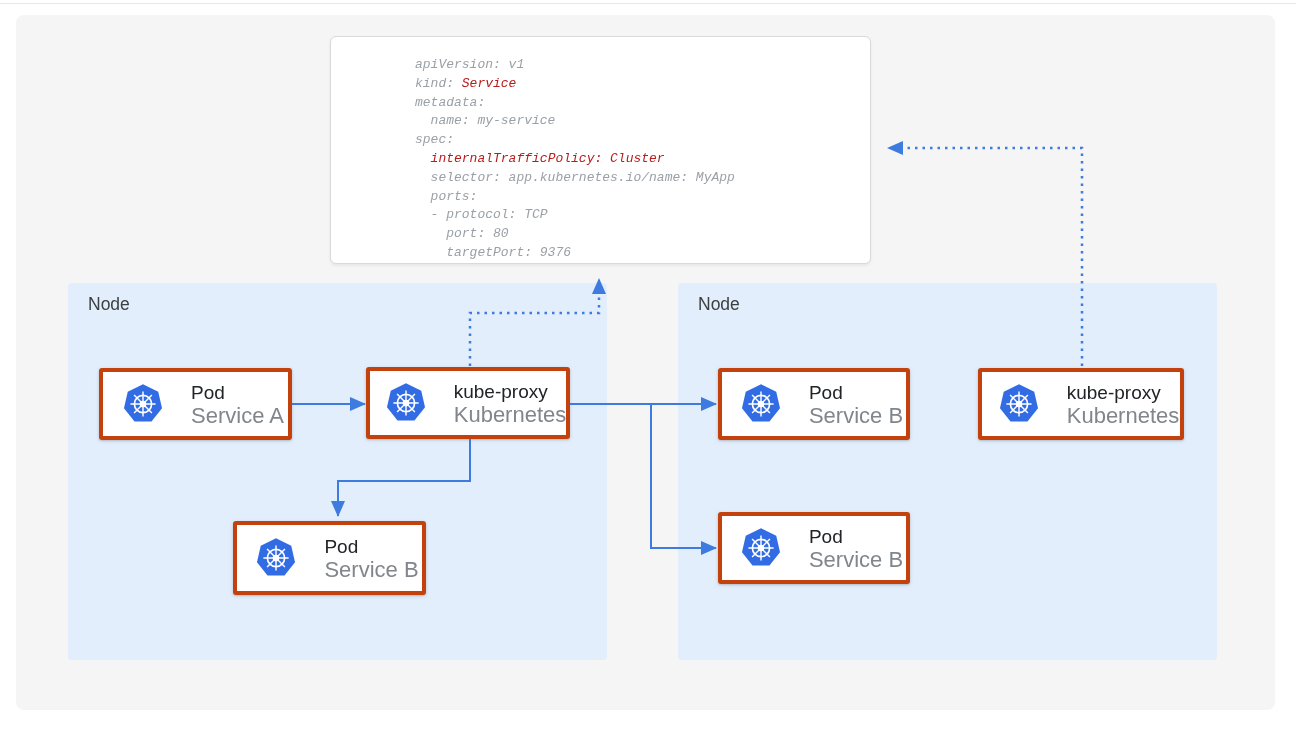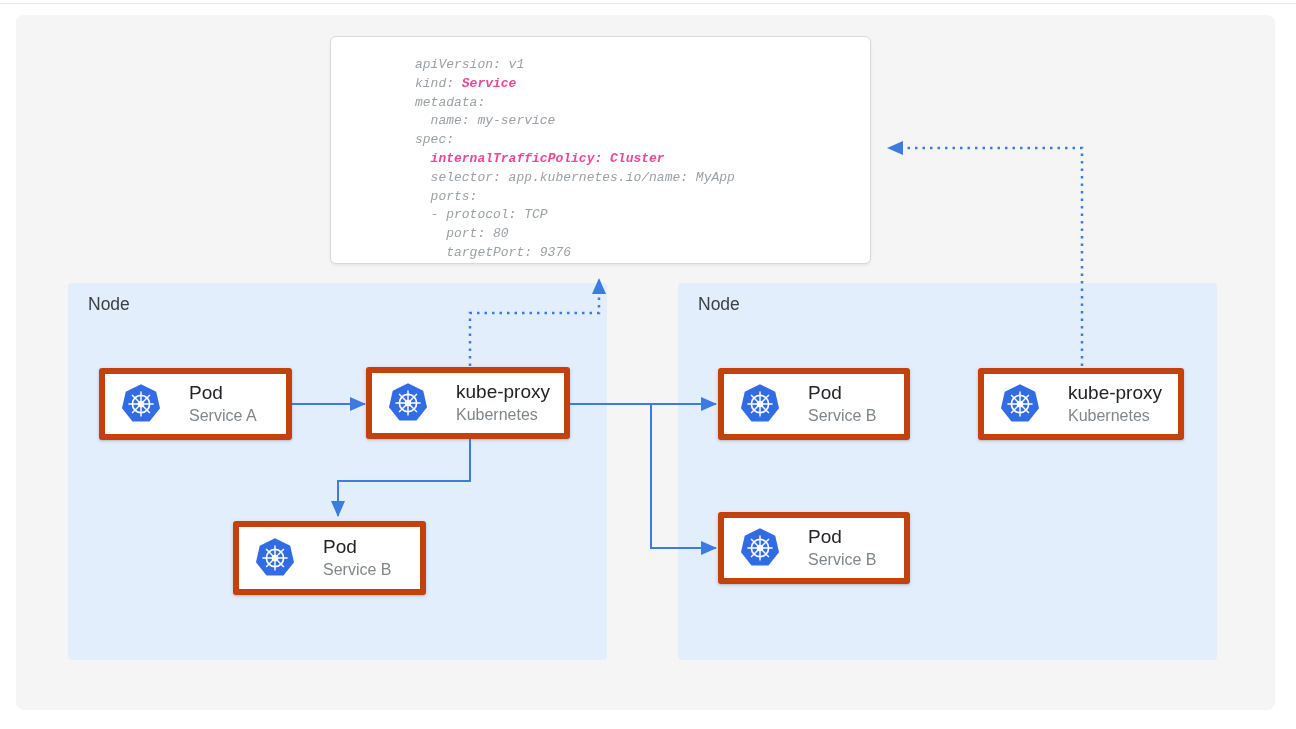--- a/index.html
+++ b/index.html
@@ -20,42 +20,42 @@
     background:#ffffff; border:1px solid #d7d9db; border-radius:6px;
     box-shadow:0 2px 3px rgba(0,0,0,0.06);
     box-sizing:border-box; overflow:hidden;
   }
   .yaml-code {
     padding:19px 10px 0 84px;
     font-family:"Liberation Mono", monospace;
     font-style:italic; font-size:13px; line-height:18.8px;
     color:#9aa0a6; white-space:pre;
   }
-  .yaml-code .bold { font-weight:bold; color:#ec4899; }
+  .yaml-code .bold { font-weight:normal; color:#b91c1c; }
   .node-box {
     position:absolute; top:283px; width:539px; height:377px;
     background:#e2eefb; border-radius:4px;
   }
   .node-box.left  { left:68px; }
   .node-box.right { left:678px; }
   .node-label {
     position:absolute; left:20px; top:11px;
     font-size:17.5px; color:#3c4043;
   }
   .card {
     position:absolute; box-sizing:border-box; height:72px;
-    background:#ffffff; border:6px solid #c2410c; border-radius:3px;
+    background:#ffffff; border:4px solid #c2410c; border-radius:3px;
     box-shadow:0 1px 2px rgba(60,64,67,0.22), 0 1px 4px rgba(60,64,67,0.10);
-    display:flex; align-items:center;
+    display:flex; align-items:center;justify-content:center;
   }
   .card-icon { margin-left:15px; width:42px; height:42px; flex:0 0 42px; }
   .card-icon svg { display:block; }
   .card-text { margin-left:27px; }
   .card-title { font-size:19px; color:#212327; line-height:24px; }
-  .card-subtitle { font-size:16px; color:#80868b; line-height:22px; }
+  .card-subtitle { font-size:22px; color:#80868b; line-height:22px; }
   .arrows { position:absolute; left:0; top:0; pointer-events:none; }
 </style>
 </head>
 <body>
 
 <div class="page">
   <div class="top-rule"></div>
   <div class="panel"></div>
 
   <div class="yaml-panel">

